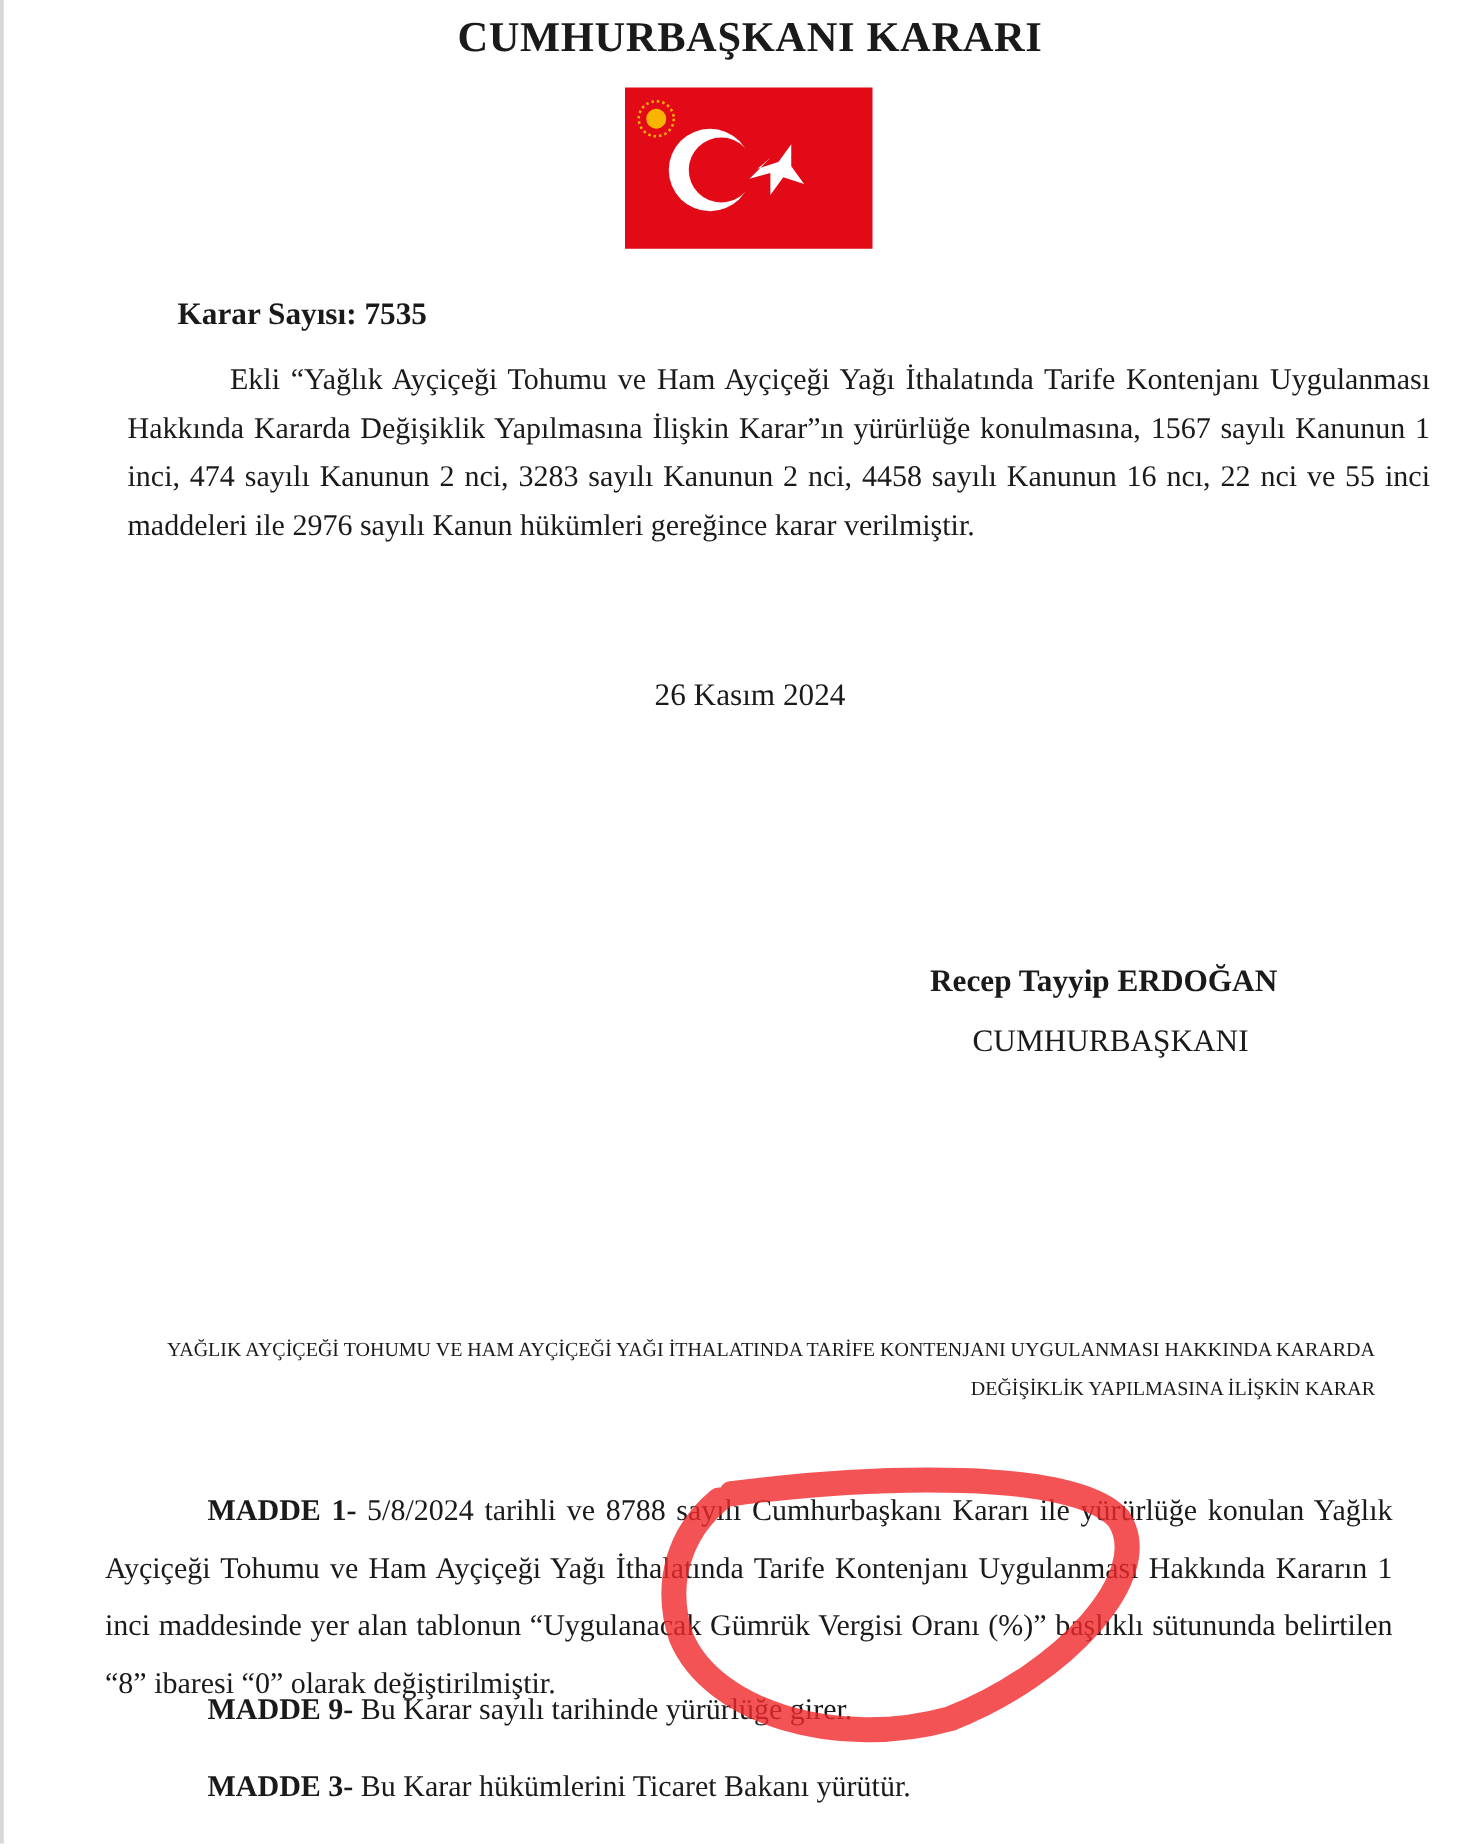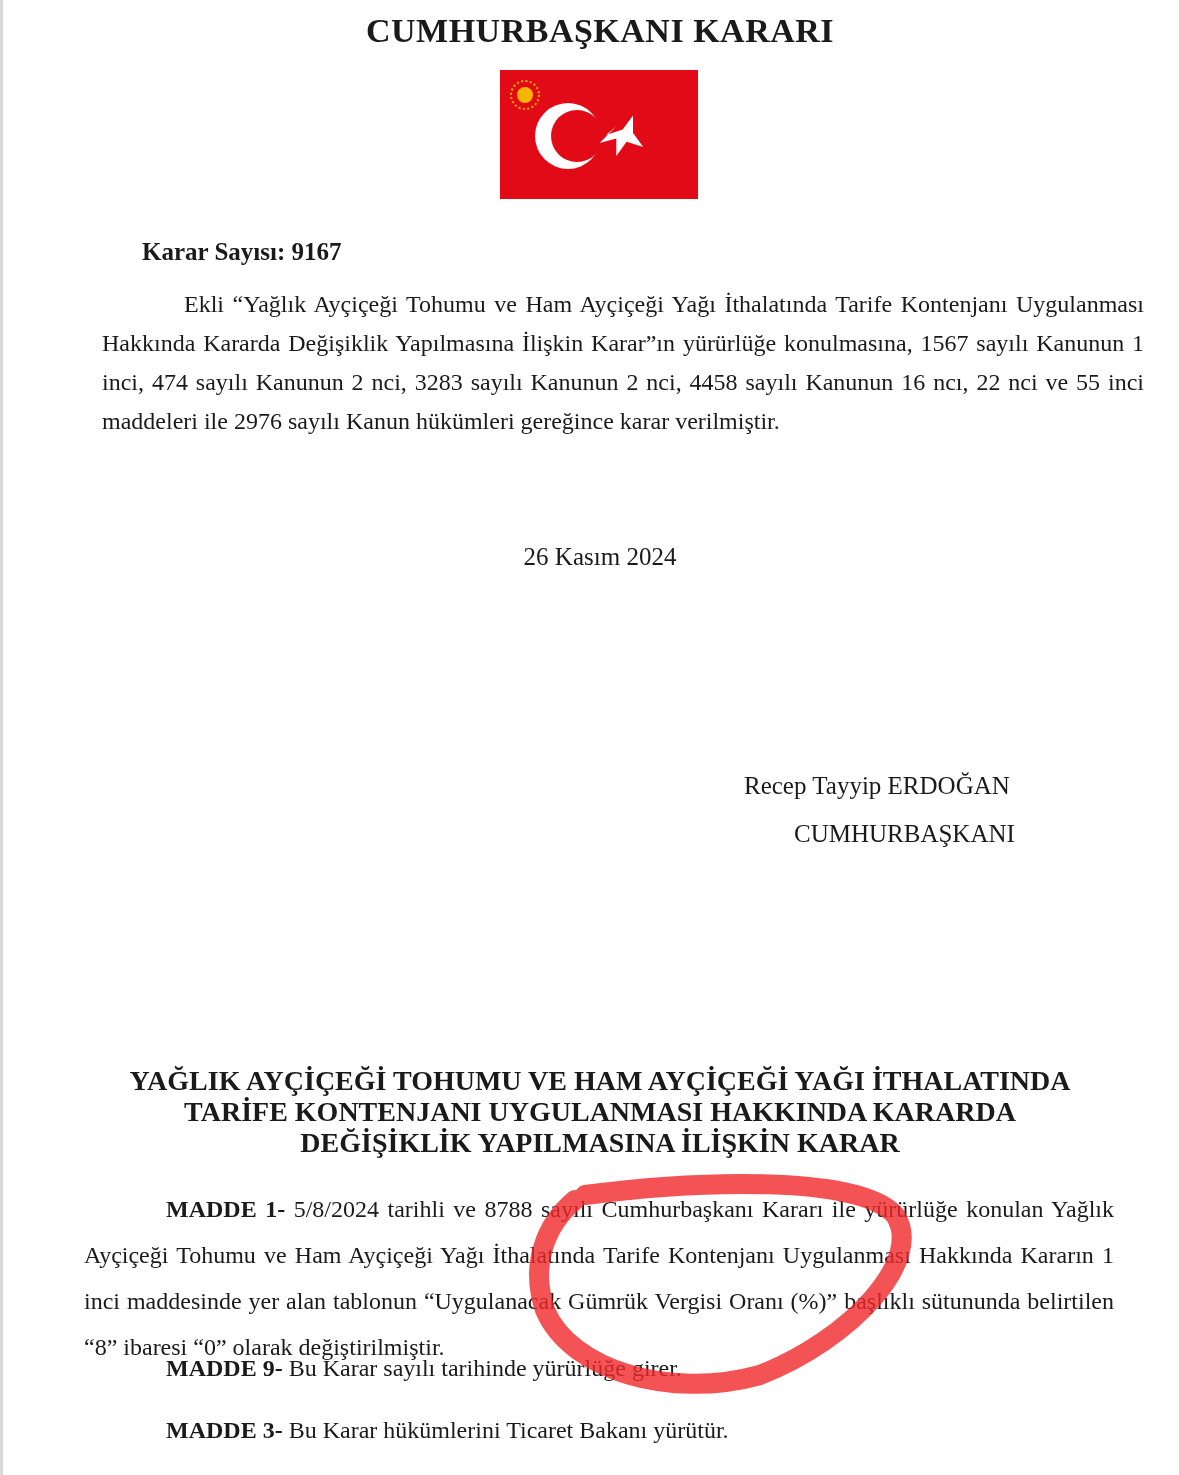--- a/index.html
+++ b/index.html
@@ -21,28 +21,28 @@
       position: absolute; left: 142px; top: 238px; font-weight: bold; font-size: 25px;
     }
     .preamble {
       position: absolute; left: 78px; top: 285px; width: 1042px;
       font-size: 24px; line-height: 39px; text-align: justify; text-indent: 82px; margin-left: 24px;
     }
     .date {
       position: absolute; left: 0; top: 543px; width: 1200px; text-align: center; font-size: 25px;
     }
     .sign-name {
-      position: absolute; left: 744px; top: 772px; font-weight: normal; font-size: 25px;
+      position: absolute; left: 744px; top: 772px; font-weight: bold; font-size: 25px;
     }
     .sign-title {
-      position: absolute; left: 778px; top: 820px; font-size: 25px; margin-left: 16px;
+      position: absolute; left: 778px; top: 820px; font-size: 25px;
     }
     .sub-title {
-      position: absolute; left: 100px; top: 1065px; width: 1000px; text-align: center;
-      font-weight: bold; font-size: 28px; line-height: 31px;
+      position: absolute; left: 100px; top: 1065px; width: 1000px; text-align: right;
+      font-weight: normal; font-size: 16px; line-height: 31px;
     }
     .article {
       position: absolute; left: 84px; width: 1030px; font-size: 24px; line-height: 46px;
       text-align: justify; text-indent: 82px;
     }
     .article .label { font-weight: bold; }
     .a1 { top: 1186px; }
     .a2 { top: 1345px; }
     .a3 { top: 1407px; }
     .annotation { position: absolute; left: 0; top: 0; pointer-events: none; }
@@ -59,21 +59,21 @@
     <g>
       <circle cx="25" cy="25" r="8" fill="#f7b500"></circle>
       <circle cx="25" cy="25" r="14" fill="none" stroke="#f7b500" stroke-width="2" stroke-dasharray="2 2.4"></circle>
     </g>
     <circle cx="68" cy="66" r="33" fill="#ffffff"></circle>
     <circle cx="77" cy="66" r="26" fill="#e30a17"></circle>
     <polygon fill="#ffffff" points="108,66 124.7,60.6 135,46.4 135,63.9 145.3,78.1 128.6,72.7 118.3,86.9 118.3,69.4 101.6,74 118.3,57.2" transform="translate(-2,-1)"></polygon>
   </svg>
 </div>
 
-<div class="decision-no">Karar Sayısı: 9167</div>
+<div class="decision-no">Karar Sayısı: 7535</div>
 
 <div class="preamble">Ekli “Yağlık Ayçiçeği Tohumu ve Ham Ayçiçeği Yağı İthalatında Tarife Kontenjanı Uygulanması Hakkında Kararda Değişiklik Yapılmasına İlişkin Karar”ın yürürlüğe konulmasına, 1567 sayılı Kanunun 1 inci, 474 sayılı Kanunun 2 nci, 3283 sayılı Kanunun 2 nci, 4458 sayılı Kanunun 16 ncı, 22 nci ve 55 inci maddeleri ile 2976 sayılı Kanun hükümleri gereğince karar verilmiştir.</div>
 
 <div class="date">26 Kasım 2024</div>
 
 <div class="sign-name">Recep Tayyip ERDOĞAN</div>
 <div class="sign-title">CUMHURBAŞKANI</div>
 
 <div class="sub-title">YAĞLIK AYÇİÇEĞİ TOHUMU VE HAM AYÇİÇEĞİ YAĞI İTHALATINDA TARİFE KONTENJANI UYGULANMASI HAKKINDA KARARDA DEĞİŞİKLİK YAPILMASINA İLİŞKİN KARAR</div>
 

